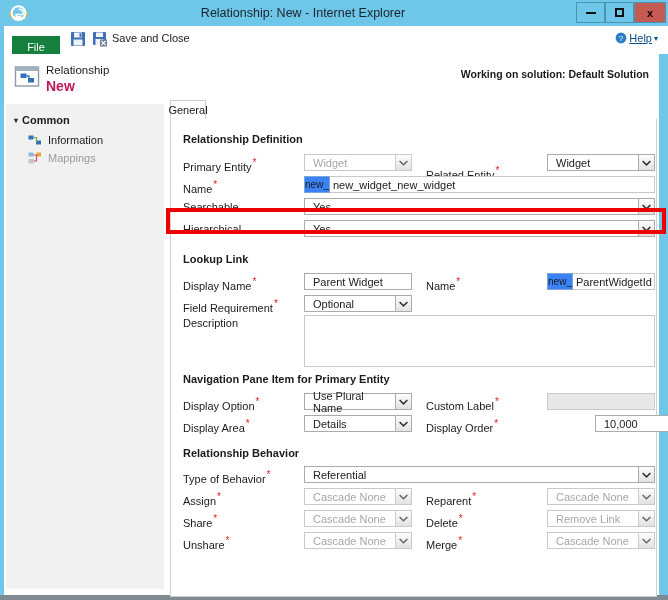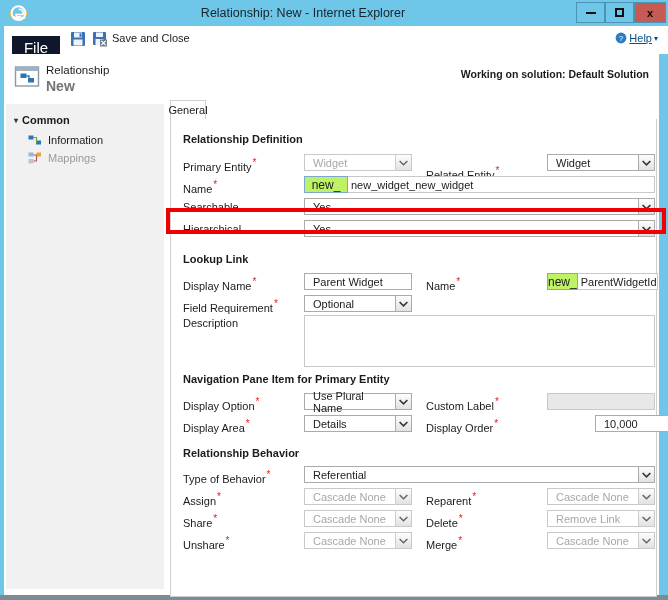--- a/index.html
+++ b/index.html
@@ -45,21 +45,21 @@
   .minus { display:block; width:10px; height:2px; background:#101010; }
   .square { display:block; width:9px; height:9px; border:2px solid #101010; }
 
   
   #ribbon {
     position:absolute; left:4px; top:26px; width:664px; height:28px;
     background:#ffffff;
   }
   #file-tab {
     position:absolute; left:8px; top:10px; width:48px; height:22px;
-    background:#0f172a; color:#ffffff; font-size:15px;
+    background:#15803d; color:#ffffff; font-size:11px;
     display:flex; align-items:center; justify-content:center;
     font-family:"Liberation Sans", sans-serif;
   }
   #save-icon {
     position:absolute; left:66px; top:5px; width:16px; height:16px;
   }
   #saveclose-icon {
     position:absolute; left:88px; top:5px; width:16px; height:16px;
   }
   #saveclose-label {
@@ -80,21 +80,21 @@
     border-right:5px solid #6ec6e8;
   }
 
   
   #entity-header {
     position:absolute; left:0; top:0; width:655px; height:46px;
     background:#ffffff;
   }
   #entity-icon { position:absolute; left:10px; top:10px; width:26px; height:26px; }
   #entity-kind { position:absolute; left:42px; top:10px; font-size:11.5px; color:#1b1b1b; }
-  #entity-name { position:absolute; left:42px; top:24px; font-size:14px; font-weight:bold; color:#737373; }
+  #entity-name { position:absolute; left:42px; top:24px; font-size:14px; font-weight:bold; color:#be185d; }
   #solution-note {
     position:absolute; right:10px; top:14px; font-size:10.5px; font-weight:bold; color:#1b1b1b;
   }
 
   
   #nav {
     position:absolute; left:2px; top:50px; width:158px; height:485px;
     background:#f1f1f1;
   }
   #nav-group {
@@ -154,22 +154,22 @@
     display:flex; align-items:center; justify-content:center;
   }
   .caret.dim { border-left:1px solid #cdcdcd; }
   .caret svg { display:block; }
 
   
   .prefixbox {
     position:absolute; height:17px; display:flex; align-items:stretch;
   }
   .prefixbox .pfx {
-    width:44px; border:1px solid #7aa7d4; background:#bef264;
-    font-size:12px; color:#1b1b1b; display:flex; align-items:center;
+    width:26px; border:1px solid #7aa7d4; background:#3b82f6;
+    font-size:10px; color:#1b1b1b; display:flex; align-items:center;
     justify-content:center;
   }
   .prefixbox .rest {
     flex:1 1 auto; border:1px solid #c9c9c9; border-left:none;
     background:#ffffff; font-size:11px; color:#1b1b1b;
     display:flex; align-items:center; padding-left:3px;
   }
 
   .textarea-ctl {
     position:absolute; border:1px solid #c9c9c9; background:#ffffff;

